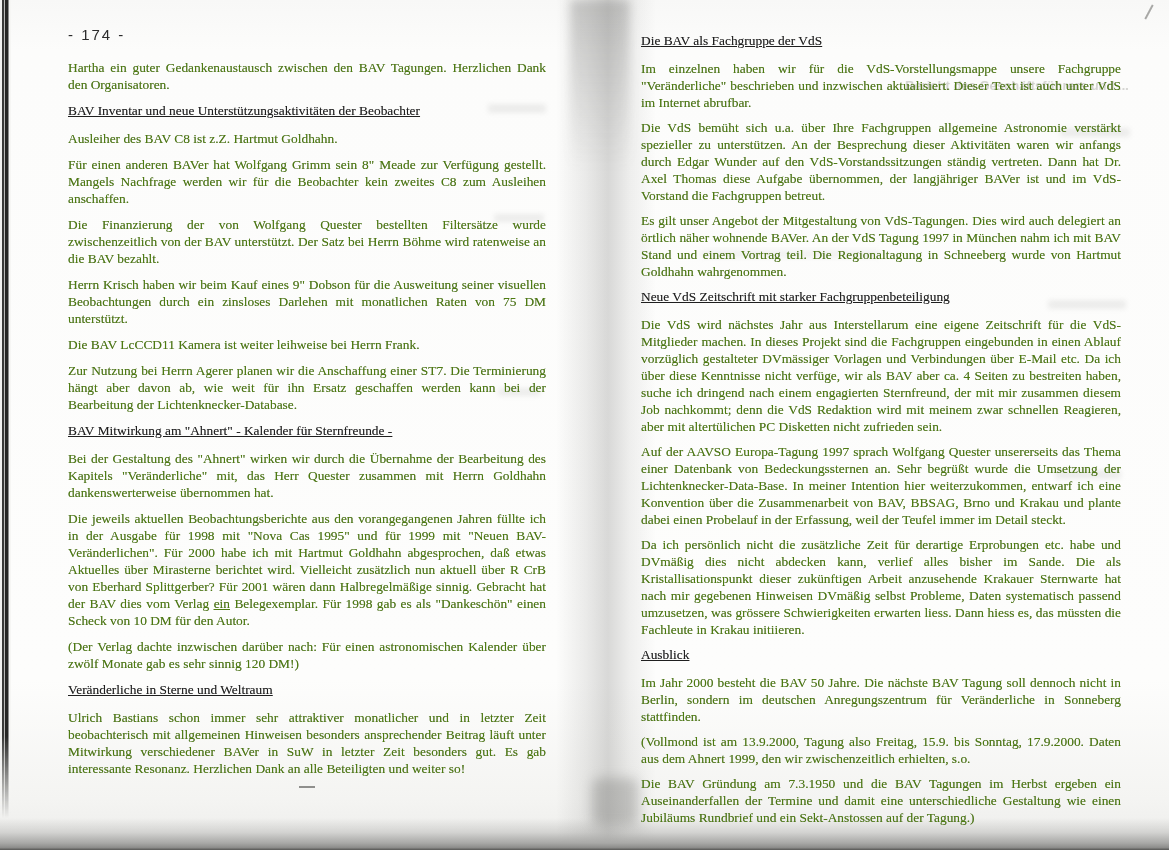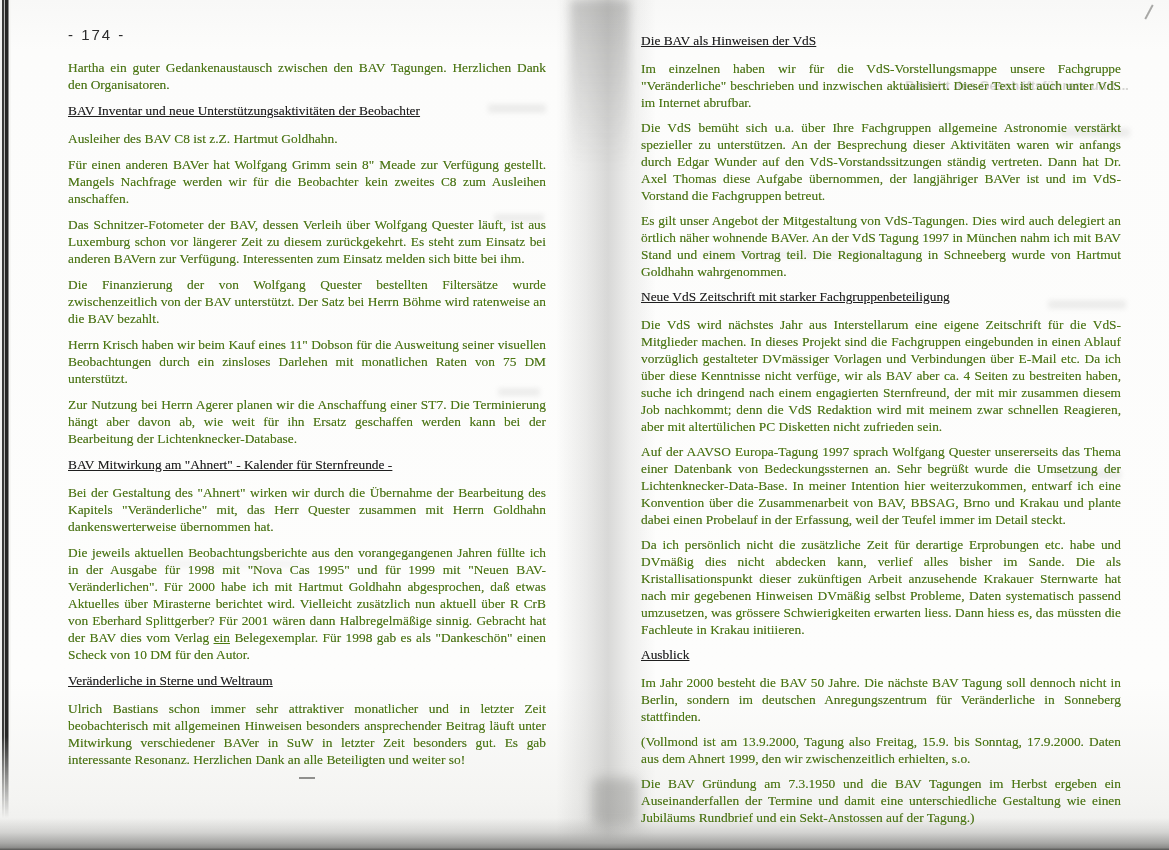--- a/index.html
+++ b/index.html
@@ -100,35 +100,36 @@
 <div class="smudge sm6"></div>
 <div class="smudge sm7"></div>
 <div class="smudge sm8"></div>
 
 <div class="page page-left">
   <div class="pagenum">- 174 -</div>
   <p class="para">Hartha ein guter Gedankenaustausch zwischen den BAV Tagungen. Herzlichen Dank den Organisatoren.</p>
   <div class="heading">BAV Inventar und neue Unterstützungsaktivitäten der Beobachter</div>
   <p class="para">Ausleiher des BAV C8 ist z.Z.  Hartmut Goldhahn.</p>
   <p class="para">Für einen anderen BAVer hat Wolfgang Grimm sein 8" Meade zur Verfügung gestellt. Mangels Nachfrage werden wir für die Beobachter kein zweites C8 zum Ausleihen anschaffen.</p>
-  <p class="para">Das Schnitzer-Fotometer der BAV, dessen Verleih über Wolfgang Quester läuft, ist aus Luxemburg schon vor längerer Zeit zu diesem zurückgekehrt. Es steht zum Einsatz bei anderen BAVern zur Verfügung. Interessenten zum Einsatz melden sich bitte bei ihm.</p>
   <p class="para">Die Finanzierung der von Wolfgang Quester bestellten Filtersätze wurde zwischenzeitlich von der BAV unterstützt. Der Satz bei Herrn Böhme wird ratenweise an die BAV bezahlt.</p>
-  <p class="para">Herrn Krisch haben wir beim Kauf eines 11" Dobson für die Ausweitung seiner visuellen Beobachtungen durch ein zinsloses Darlehen mit monatlichen Raten von 75 DM unterstützt.</p>
+  <p class="para">Herrn Krisch haben wir beim Kauf eines 9" Dobson für die Ausweitung seiner visuellen Beobachtungen durch ein zinsloses Darlehen mit monatlichen Raten von 75 DM unterstützt.</p>
+  <p class="para">Die BAV  LcCCD11 Kamera ist weiter leihweise bei Herrn Frank.</p>
   <p class="para">Zur Nutzung bei Herrn Agerer planen wir die Anschaffung einer ST7. Die Terminierung hängt aber davon ab, wie weit für ihn  Ersatz geschaffen werden kann bei der Bearbeitung der Lichtenknecker-Database.</p>
   <div class="heading">BAV Mitwirkung am "Ahnert" - Kalender für Sternfreunde -</div>
   <p class="para">Bei der Gestaltung des "Ahnert" wirken wir durch die Übernahme der Bearbeitung des Kapitels "Veränderliche" mit, das Herr Quester zusammen mit Herrn Goldhahn dankenswerterweise übernommen hat.</p>
   <p class="para"><span>Die jeweils aktuellen Beobachtungsberichte aus den vorangegangenen Jahren füllte ich in der Ausgabe für 1998 mit "Nova Cas 1995" und für 1999 mit "Neuen BAV-Veränderlichen". Für 2000 habe ich mit Hartmut Goldhahn abgesprochen, daß etwas Aktuelles über Mirasterne berichtet wird. Vielleicht zusätzlich nun aktuell über R CrB von Eberhard Splittgerber? Für 2001 wären dann Halbregelmäßige sinnig. Gebracht hat der BAV dies vom Verlag </span><span class="u">ein</span><span> Belegexemplar. Für 1998 gab es als "Dankeschön" einen Scheck von 10 DM für den Autor.</span></p>
+  <p class="para">(Der Verlag dachte inzwischen darüber nach: Für einen astronomischen Kalender über zwölf Monate gab es sehr sinnig 120 DM!)</p>
   <div class="heading">Veränderliche in Sterne und Weltraum</div>
   <p class="para">Ulrich Bastians schon immer sehr attraktiver monatlicher und in letzter Zeit beobachterisch mit allgemeinen Hinweisen besonders ansprechender Beitrag läuft unter Mitwirkung verschiedener BAVer in SuW in letzter Zeit besonders gut. Es gab interessante Resonanz. Herzlichen Dank an alle Beteiligten und weiter so!</p>
   <div class="dash-mark"></div>
 
 </div>
 
 <div class="page page-right">
-  <div class="heading">Die BAV als Hinweisen der VdS</div>
+  <div class="heading">Die BAV als Fachgruppe der VdS</div>
   <p class="para">Im einzelnen haben wir für die VdS-Vorstellungsmappe unsere Fachgruppe "Veränderliche" beschrieben und inzwischen aktualisiert. Dieser Text ist auch unter VdS im Internet abrufbar.</p>
   <p class="para">Die VdS bemüht sich u.a. über Ihre Fachgruppen allgemeine Astronomie verstärkt spezieller zu unterstützen. An der Besprechung dieser Aktivitäten waren wir anfangs durch Edgar Wunder auf den VdS-Vorstandssitzungen ständig vertreten. Dann hat Dr. Axel Thomas diese Aufgabe übernommen, der langjähriger BAVer ist und im VdS-Vorstand die Fachgruppen betreut.</p>
   <p class="para">Es gilt unser Angebot der Mitgestaltung von VdS-Tagungen. Dies wird auch delegiert an örtlich näher wohnende BAVer. An der VdS Tagung 1997 in München  nahm ich  mit  BAV Stand und einem Vortrag teil. Die Regionaltagung in Schneeberg wurde von Hartmut Goldhahn wahrgenommen.</p>
   <div class="heading">Neue VdS Zeitschrift mit starker Fachgruppenbeteiligung</div>
   <p class="para">Die VdS wird nächstes Jahr aus Interstellarum eine eigene Zeitschrift für die VdS-Mitglieder machen. In dieses Projekt sind die Fachgruppen eingebunden in einen Ablauf vorzüglich gestalteter DVmässiger Vorlagen und Verbindungen über E-Mail etc. Da ich über diese Kenntnisse nicht verfüge, wir als BAV aber ca. 4 Seiten zu bestreiten haben, suche ich dringend nach einem engagierten Sternfreund, der mit mir zusammen diesem Job nachkommt; denn die VdS Redaktion wird mit meinem zwar schnellen Reagieren, aber  mit altertülichen PC Disketten nicht zufrieden sein.</p>
   <p class="para">Auf der AAVSO Europa-Tagung 1997 sprach Wolfgang Quester unsererseits das Thema einer Datenbank von Bedeckungssternen an. Sehr begrüßt wurde die Umsetzung der Lichtenknecker-Data-Base. In meiner Intention hier weiterzukommen, entwarf ich eine Konvention über die Zusammenarbeit von BAV, BBSAG, Brno und Krakau und plante dabei einen Probelauf in der Erfassung, weil der Teufel immer im Detail steckt.</p>
   <p class="para">Da ich persönlich nicht die zusätzliche Zeit für derartige Erprobungen etc. habe und DVmäßig dies nicht abdecken kann, verlief alles bisher im Sande. Die als Kristallisationspunkt dieser zukünftigen Arbeit anzusehende Krakauer Sternwarte hat nach mir gegebenen Hinweisen DVmäßig selbst  Probleme, Daten systematisch passend umzusetzen, was grössere Schwierigkeiten erwarten liess. Dann hiess es, das müssten die Fachleute in Krakau initiieren.</p>
   <div class="heading">Ausblick</div>
   <p class="para">Im Jahr 2000 besteht die BAV 50 Jahre. Die nächste BAV Tagung soll dennoch nicht in Berlin, sondern im deutschen Anregungszentrum für Veränderliche in Sonneberg stattfinden.</p>
   <p class="para">(Vollmond ist am 13.9.2000, Tagung also Freitag, 15.9. bis Sonntag, 17.9.2000. Daten aus dem Ahnert 1999, den wir zwischenzeitlich erhielten, s.o.</p>

